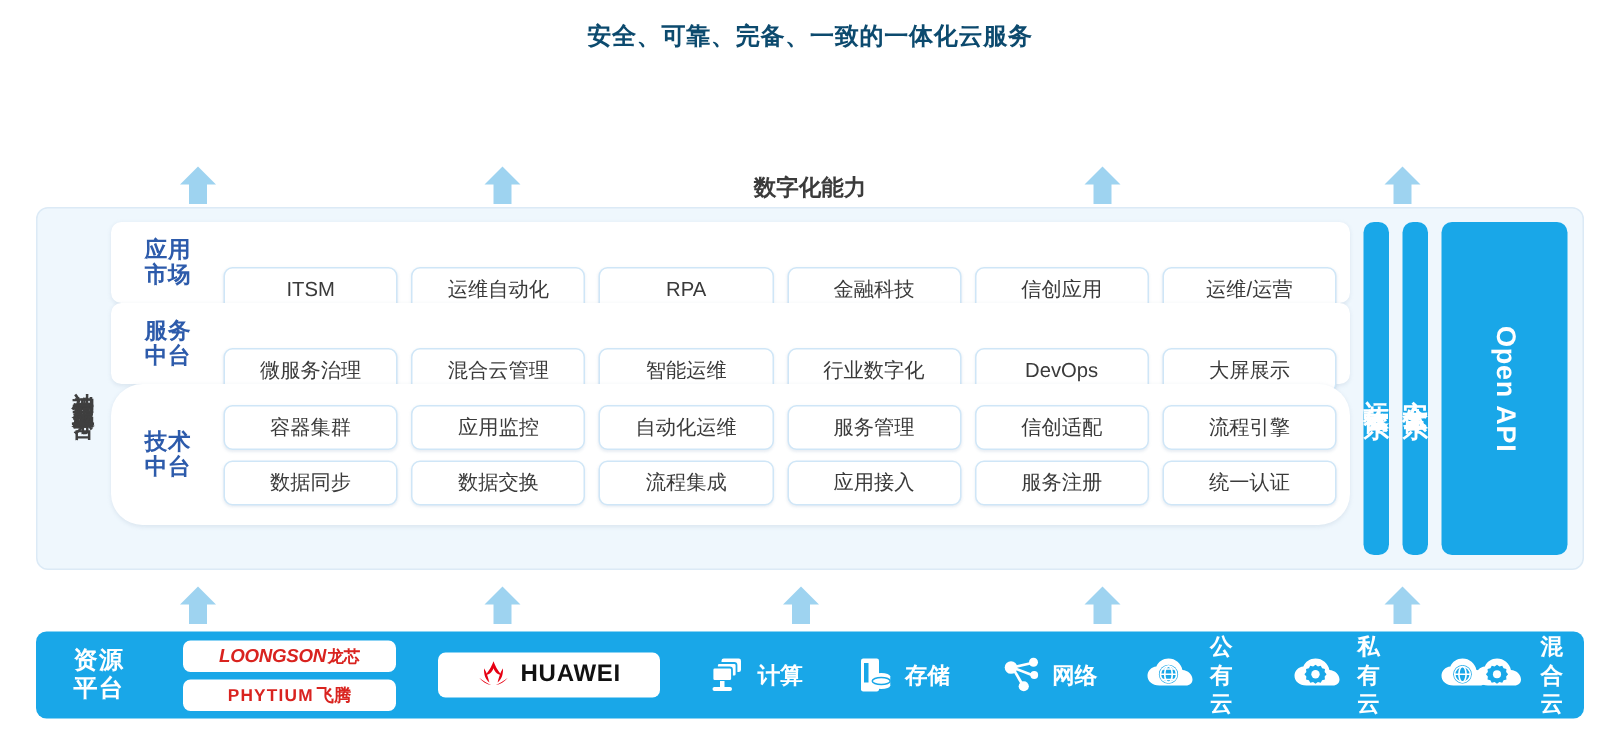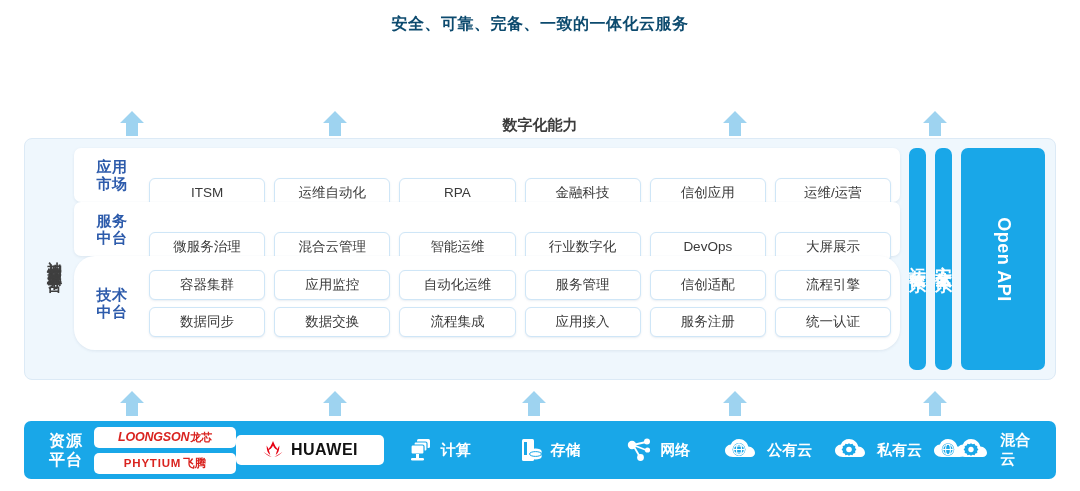--- a/index.html
+++ b/index.html
@@ -112,21 +112,21 @@
   .vbar .lat {
     transform: rotate(90deg); white-space: nowrap;
     letter-spacing: .5px; font-size: 18px;
   }
 
   
   .resource {
     position: absolute; left: 24px; top: 421px;
     width: 1032px; height: 58px;
     background: #19a7e8; border-radius: 7px;
-    display: flex; align-items: center; padding: 16px 14px; gap: 0;
+    display: flex; align-items: center; padding: 16px 14px; gap: 28px;
   }
   .res-label {
     width: 56px; flex: none; color: #fff; font-weight: bold;
     font-size: 16px; line-height: 1.2; text-align: center; letter-spacing: 1px;
   }
   .logo-stack { display: flex; flex-direction: column; gap: 5px; flex: none; justify-content: center; }
   .logo-pill {
     background: #fff; border-radius: 5px;
     height: 21px; width: 142px;
     display: flex; align-items: center; justify-content: center;

